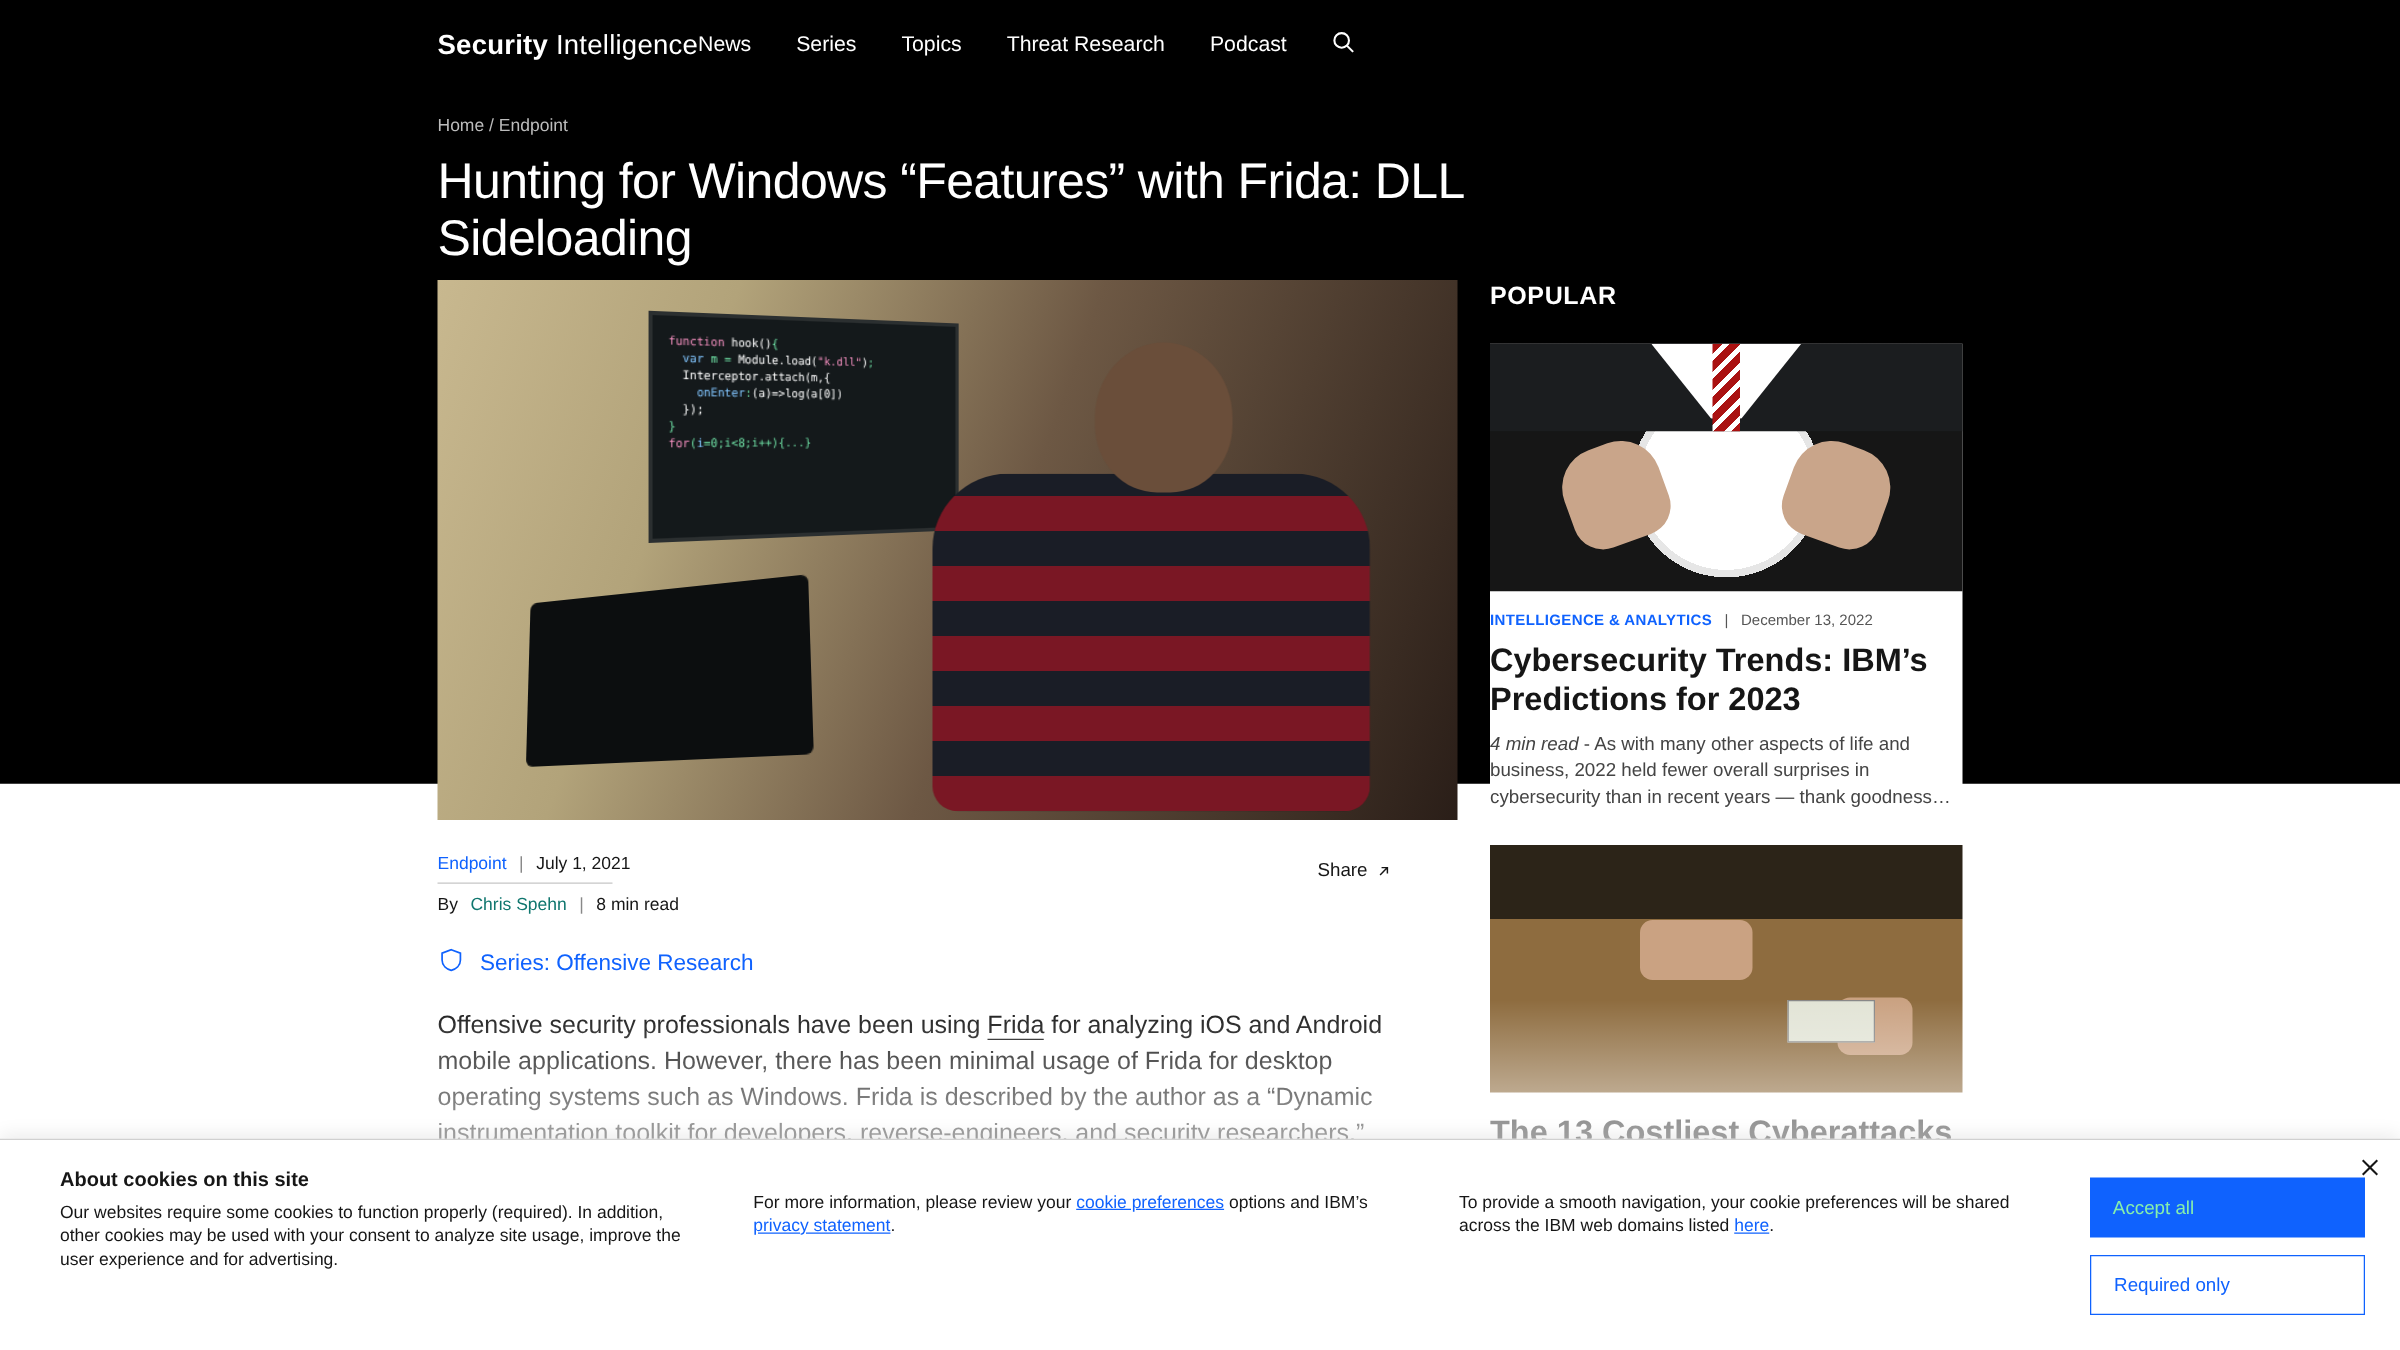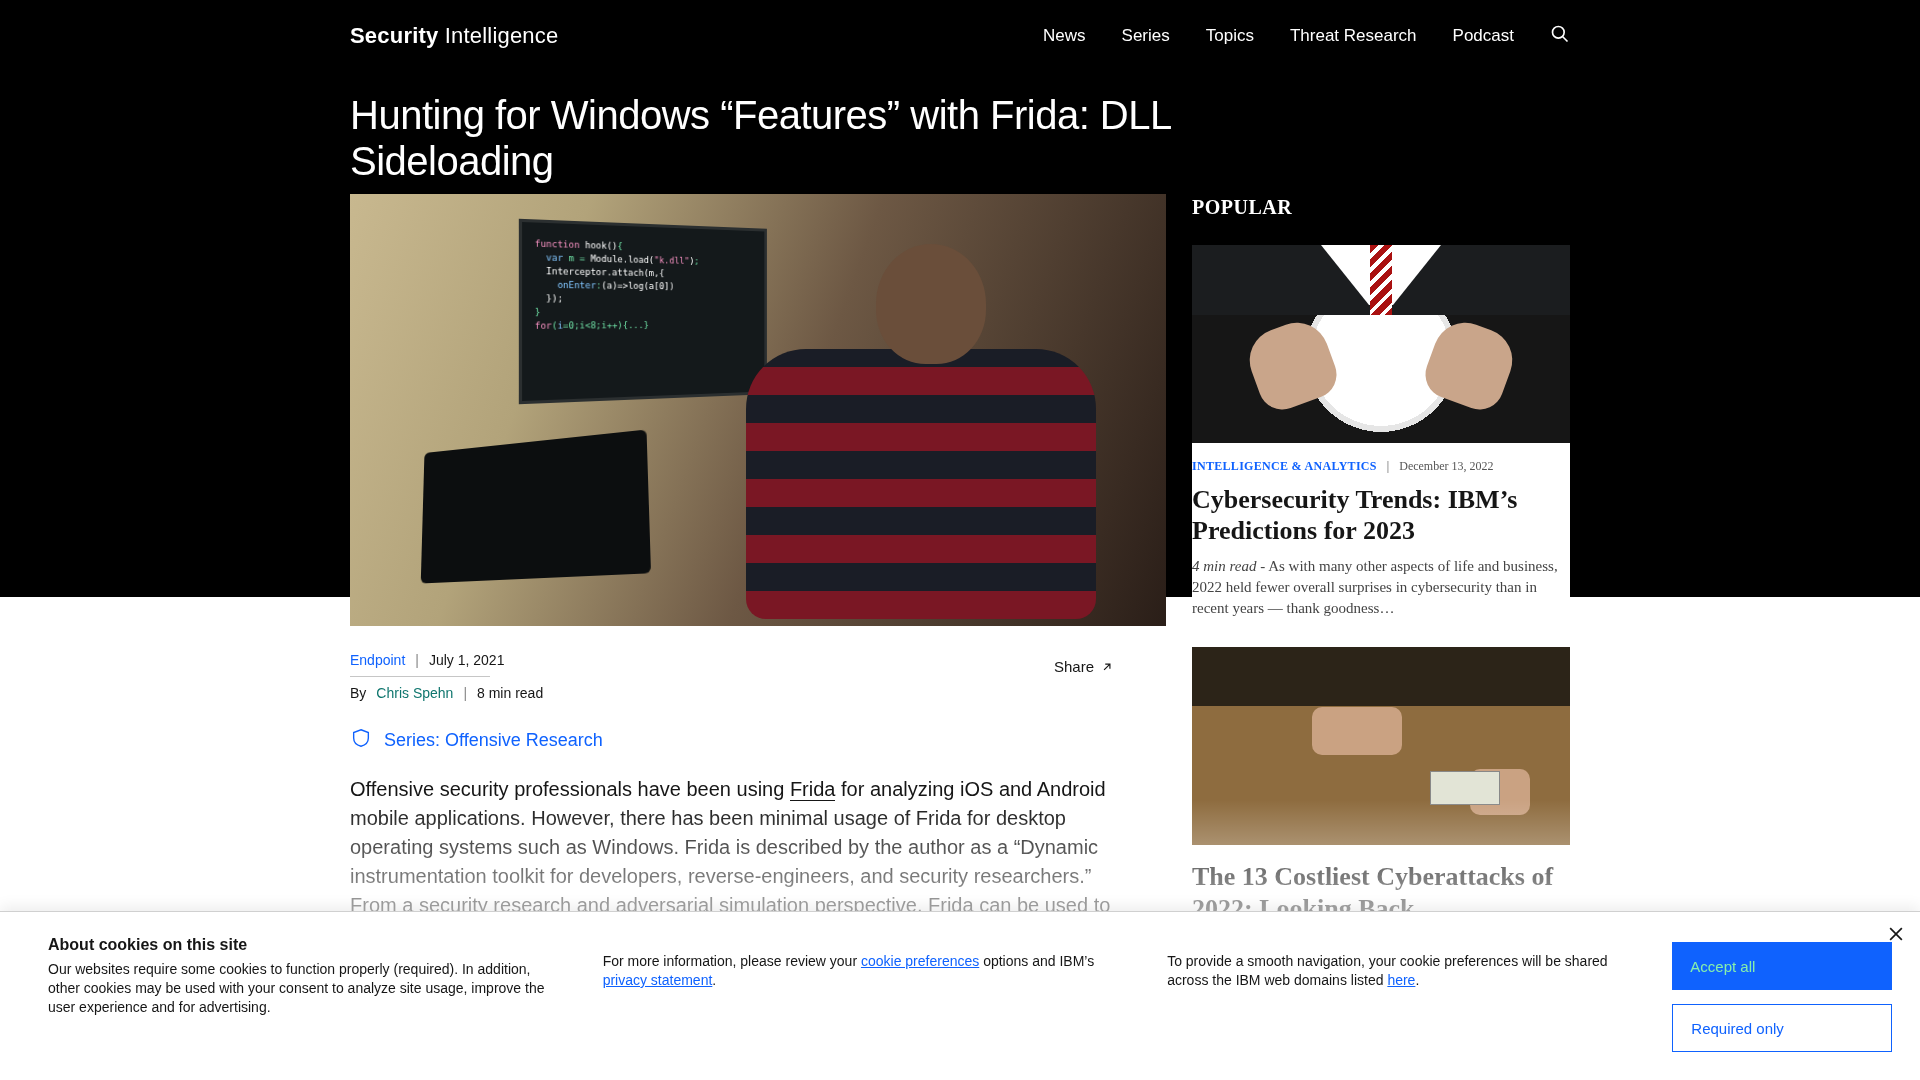--- a/index.html
+++ b/index.html
@@ -13,21 +13,20 @@
     position: relative;
   }
 
   
   .top-header {
     background: #000000;
     height: 72px;
     display: flex;
     align-items: center;
     padding: 0 350px;
-    justify-content: space-between;
   }
   .logo {
     color: #fff;
     font-size: 22px;
     font-weight: 300;
     letter-spacing: 0.2px;
   }
   .logo b { font-weight: 700; }
   .nav-right {
     display: flex;
@@ -147,21 +146,21 @@
   .share svg{width:14px;height:14px;stroke:#161616;fill:none;stroke-width:2;}
 
   .series-row{display:flex;gap:12px;align-items:center;margin:26px 0 22px 0;}
   .series-icon svg{width:22px;height:22px;stroke:#0f62fe;fill:none;stroke-width:1.5;}
   .series-link{color:#0f62fe;font-size:18px;}
 
   .body-copy{font-size:20px;line-height:1.45;color:#161616;}
   .body-copy a{color:#161616;text-decoration:none;border-bottom:1px solid #161616;}
 
   
-  .sidebar-col { position:relative; top:-430px;font-family:Liberation Serif, serif; }
+  .sidebar-col { position:relative; top:-430px; }
   .sidebar-heading{
     color:#fff;font-size:20px;font-weight:700;letter-spacing:0.5px;margin-bottom:26px;
   }
   .pop-card{background:#fff;margin-bottom:28px;}
   .pop-img{
     height:198px;width:378px;background:#222;position:relative;overflow:hidden;
   }
   .pop-img.orb{
     background: radial-gradient(circle at 50% 56%, #ffffff 0 70px, #e6e6e6 70px 76px, #161616 76px 100%);
   }
@@ -254,20 +253,25 @@
     <span class="search-icon">
       <svg viewBox="0 0 24 24">
           <circle cx="10" cy="10" r="7"></circle>
           <line x1="15" y1="15" x2="21" y2="21"></line>
         </svg>
     </span>
   </nav>
 </header>
 
 <section class="black-band">
+  <div class="breadcrumb">
+    <a>Home</a>
+    <span>/</span>
+    <span>Endpoint</span>
+  </div>
   <h1 class="page-title">Hunting for Windows “Features” with Frida: DLL Sideloading</h1>
 </section>
 
 <div class="hero-wrap">
   <div class="hero-black"></div>
   <div class="hero-inner">
     <div class="hero-monitor">
       <span class="c1">function</span> <span class="c3">hook()</span>{<br>
       &nbsp;&nbsp;<span class="c2">var</span> m = <span class="c3">Module.load(</span><span class="c1">"k.dll"</span><span class="c3">)</span>;<br>
       &nbsp;&nbsp;<span class="c3">Interceptor.attach(m,{</span><br>

